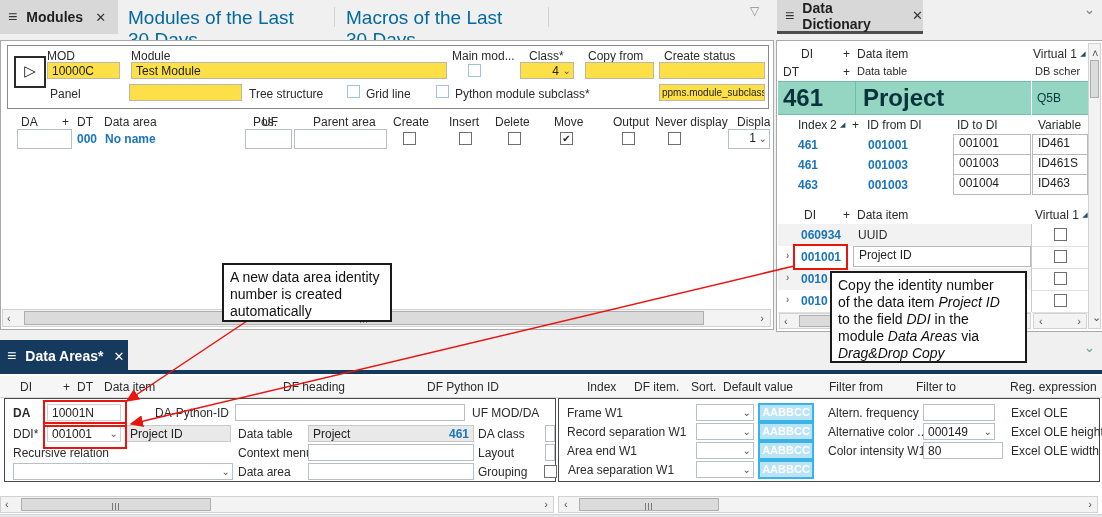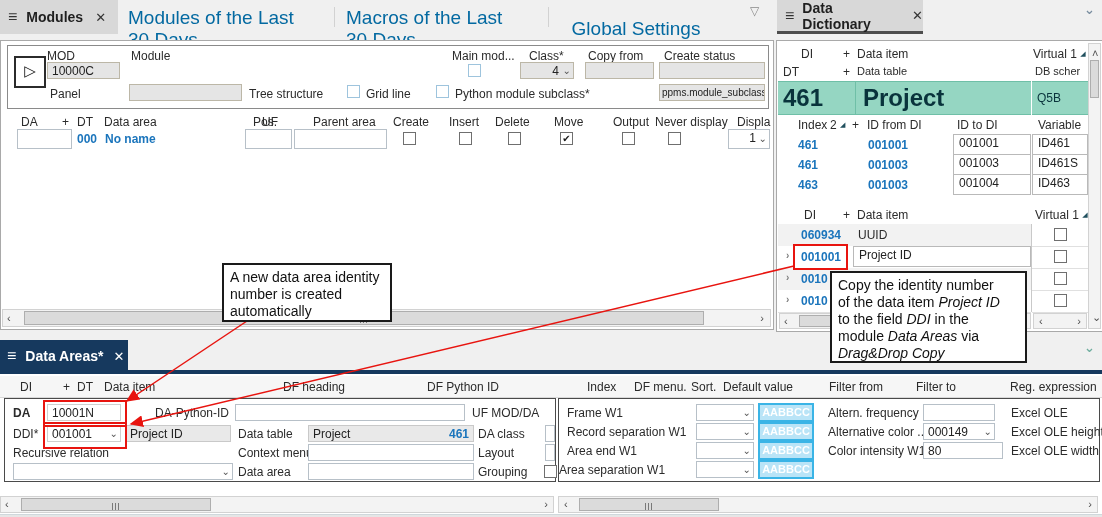--- a/index.html
+++ b/index.html
@@ -3,21 +3,21 @@
 <meta charset="utf-8">
 <style>
   html,body{margin:0;padding:0;background:#e9e9e9;}
   #screen{position:relative;width:1102px;height:517px;background:#f0f0f0;overflow:hidden;
           font-family:"Liberation Sans","DejaVu Sans",sans-serif;color:#222;}
   .abs{position:absolute;}
   .lbl{position:absolute;font-size:12px;color:#2b2b2b;white-space:nowrap;}
   .blu{color:#1b75bc;font-weight:bold;}
   .panel{position:absolute;background:#fff;border:1px solid #a9a9a9;}
   .groupbox{position:absolute;background:#fff;border:1px solid #4a4a4a;}
-  .field{position:absolute;background:#e5e5e5;border:1px solid #bcb7a7;font-size:12px;
+  .field{position:absolute;background:#fde047;border:1px solid #bcb7a7;font-size:12px;
          padding:1px 4px;box-sizing:border-box;overflow:hidden;white-space:nowrap;}
   .wfield{position:absolute;background:#fff;border:1px solid #b7c0c8;font-size:12px;
           padding:1px 4px;box-sizing:border-box;overflow:hidden;white-space:nowrap;}
   .gfield{position:absolute;background:#e9e9e9;border:1px solid #c9c9c9;font-size:12px;
           padding:1px 4px;box-sizing:border-box;overflow:hidden;white-space:nowrap;}
   .swatch{position:absolute;background:#b9e4f7;border:2px solid #3ab4e6;color:#fff;font-weight:bold;
           font-size:11px;text-align:center;line-height:15px;box-sizing:border-box;}
   .cb{position:absolute;width:13px;height:13px;background:#fff;border:1px solid #6f6f6f;
       box-sizing:border-box;font-size:10px;line-height:11px;text-align:center;color:#1a1a1a;font-weight:bold;}
   .ddi{position:absolute;right:2px;top:0;font-size:10px;color:#555;line-height:15px;}
@@ -52,39 +52,39 @@
   <div class="abs" style="left:0;top:0;width:1102px;height:40px;background:#f0f0f0;">
     <div class="tab" style="left:0;width:118px;">
       <span class="micon" style="margin-left:8px;">≡</span>
       <span style="margin-left:9px;font-weight:bold;">Modules</span>
       <span class="xicon" style="margin-left:12px;">✕</span>
     </div>
     <div class="tabtext" style="left:128px;width:192px;">Modules of the Last 30 Days</div>
     <div class="tsep" style="left:334px;"></div>
     <div class="tabtext" style="left:346px;width:172px;">Macros of the Last 30 Days</div>
     <div class="tsep" style="left:548px;"></div>
-    <div class="tabtext" style="left:562px;width:148px;">Global Settings</div>
     <span class="abs" style="left:750px;top:4px;font-size:12px;color:#8a8a8a;">▽</span>
     <div class="tab" style="left:777px;width:146px;border-bottom:3px solid #4d4d4d;box-sizing:border-box;">
       <span class="micon" style="margin-left:8px;">≡</span>
       <span style="margin-left:8px;font-weight:bold;">Data Dictionary</span>
       <span class="xicon" style="margin-left:10px;">✕</span>
     </div>
     <span class="chev" style="left:1084px;top:2px;">⌄</span>
   </div>
 
   <div class="panel" style="left:0;top:40px;width:772px;height:288px;">
 
     <div class="abs" style="left:6px;top:4px;width:760px;height:62px;border:1px solid #8a8a8a;">
       <div class="abs" style="left:6px;top:10px;width:28px;height:28px;border:2px solid #2b2b2b;background:#fff;text-align:center;">
         <span style="font-size:15px;line-height:25px;color:#111;">▷</span>
       </div>
       <span class="lbl" style="left:39px;top:3px;">MOD</span>
       <div class="field" style="left:39px;top:16px;width:73px;height:17px;">10000C</div>
       <span class="lbl" style="left:123px;top:3px;">Module</span>
+      <div class="field" style="left:123px;top:16px;width:316px;height:17px;">Test Module</div>
       <span class="lbl" style="left:444px;top:3px;">Main mod...</span>
       <div class="cb" style="left:460px;top:18px;border-color:#9ec4dd;"></div>
       <span class="lbl" style="left:521px;top:3px;">Class*</span>
       <div class="field" style="left:512px;top:16px;width:54px;height:17px;">
         <span style="position:absolute;right:14px;">4</span>
         <span class="ddi">⌄</span>
       </div>
       <span class="lbl" style="left:580px;top:3px;">Copy from</span>
       <div class="field" style="left:577px;top:16px;width:69px;height:17px;"></div>
       <span class="lbl" style="left:656px;top:3px;">Create status</span>
@@ -259,21 +259,21 @@
   <div class="abs" style="left:0;top:374px;width:1102px;height:140px;background:#fff;">
 
     <div class="abs" style="left:0;top:2px;width:1102px;height:21px;background:#f6f6f6;border-bottom:1px solid #d8d8d8;">
       <span class="hrow" style="left:20px;top:4px;">DI</span>
       <span class="hrow" style="left:63px;top:4px;">+</span>
       <span class="hrow" style="left:77px;top:4px;">DT</span>
       <span class="hrow" style="left:104px;top:4px;">Data item</span>
       <span class="hrow" style="left:283px;top:4px;">DF heading</span>
       <span class="hrow" style="left:427px;top:4px;">DF Python ID</span>
       <span class="hrow" style="left:587px;top:4px;">Index</span>
-      <span class="hrow" style="left:634px;top:4px;">DF menu.</span>
+      <span class="hrow" style="left:634px;top:4px;">DF item.</span>
       <span class="hrow" style="left:691px;top:4px;">Sort.</span>
       <span class="hrow" style="left:723px;top:4px;">Default value</span>
       <span class="hrow" style="left:829px;top:4px;">Filter from</span>
       <span class="hrow" style="left:916px;top:4px;text-align:center;">Filter to</span>
       <span class="hrow" style="left:1010px;top:4px;">Reg. expression</span>
     </div>
 
     <div class="groupbox" style="left:4px;top:24px;width:550px;height:82px;">
       <span class="lbl" style="left:8px;top:7px;font-weight:bold;">DA</span>
       <div class="wfield" style="left:42px;top:5px;width:74px;height:17px;border-color:#cfcfcf;">10001N</div>
@@ -322,21 +322,21 @@
           <span class="ddi">⌄</span>
         </div>
       <div class="swatch" style="left:199px;top:23px;width:56px;height:19px;">AABBCC</div>
 
       <span class="lbl" style="left:8px;top:45px;">Area end W1</span>
       <div class="wfield" style="left:137px;top:43px;width:58px;height:17px;">
           <span class="ddi">⌄</span>
         </div>
       <div class="swatch" style="left:199px;top:42px;width:56px;height:19px;">AABBCC</div>
 
-      <span class="lbl" style="left:0;top:64px;">Area separation W1</span>
+      <span class="lbl" style="left:9px;top:64px;">Area separation W1</span>
       <div class="wfield" style="left:137px;top:62px;width:58px;height:17px;">
           <span class="ddi">⌄</span>
         </div>
       <div class="swatch" style="left:199px;top:61px;width:56px;height:19px;">AABBCC</div>
 
       <span class="lbl" style="left:269px;top:7px;">Altern. frequency</span>
       <div class="wfield" style="left:364px;top:5px;width:72px;height:17px;"></div>
       <span class="lbl" style="left:269px;top:26px;">Alternative color ...</span>
       <div class="wfield" style="left:364px;top:24px;width:72px;height:17px;">
         <span>000149</span>

